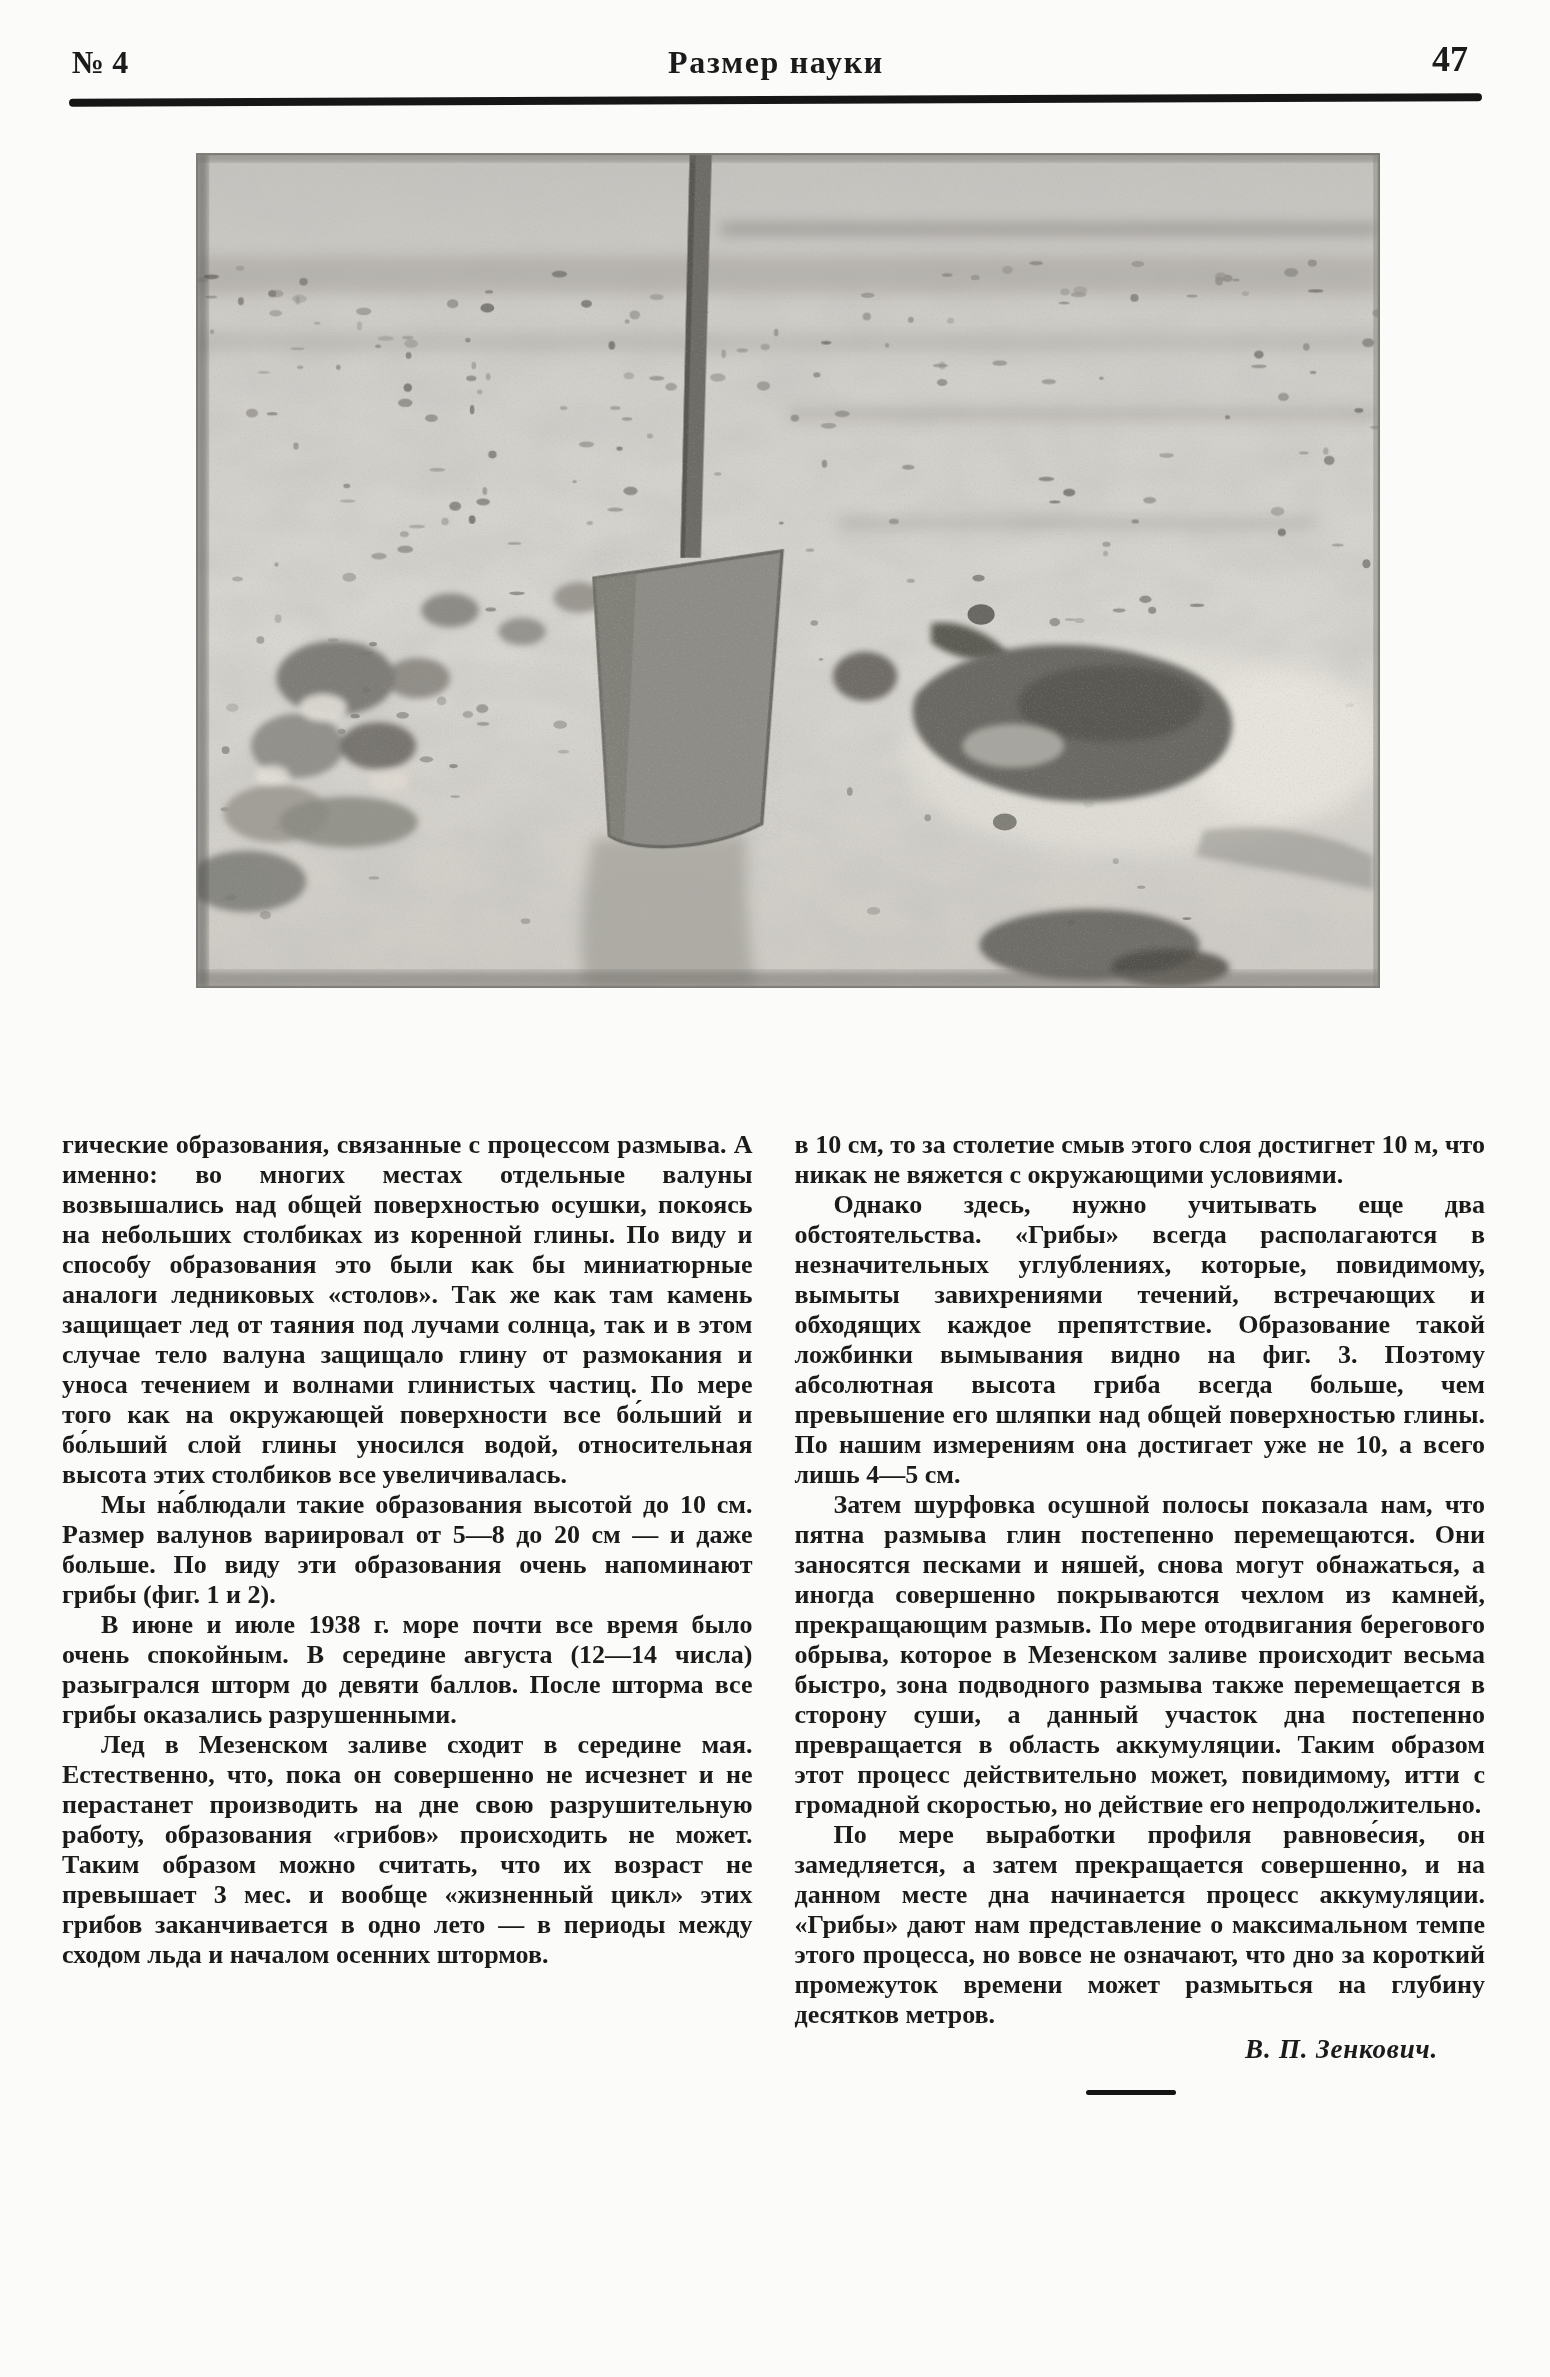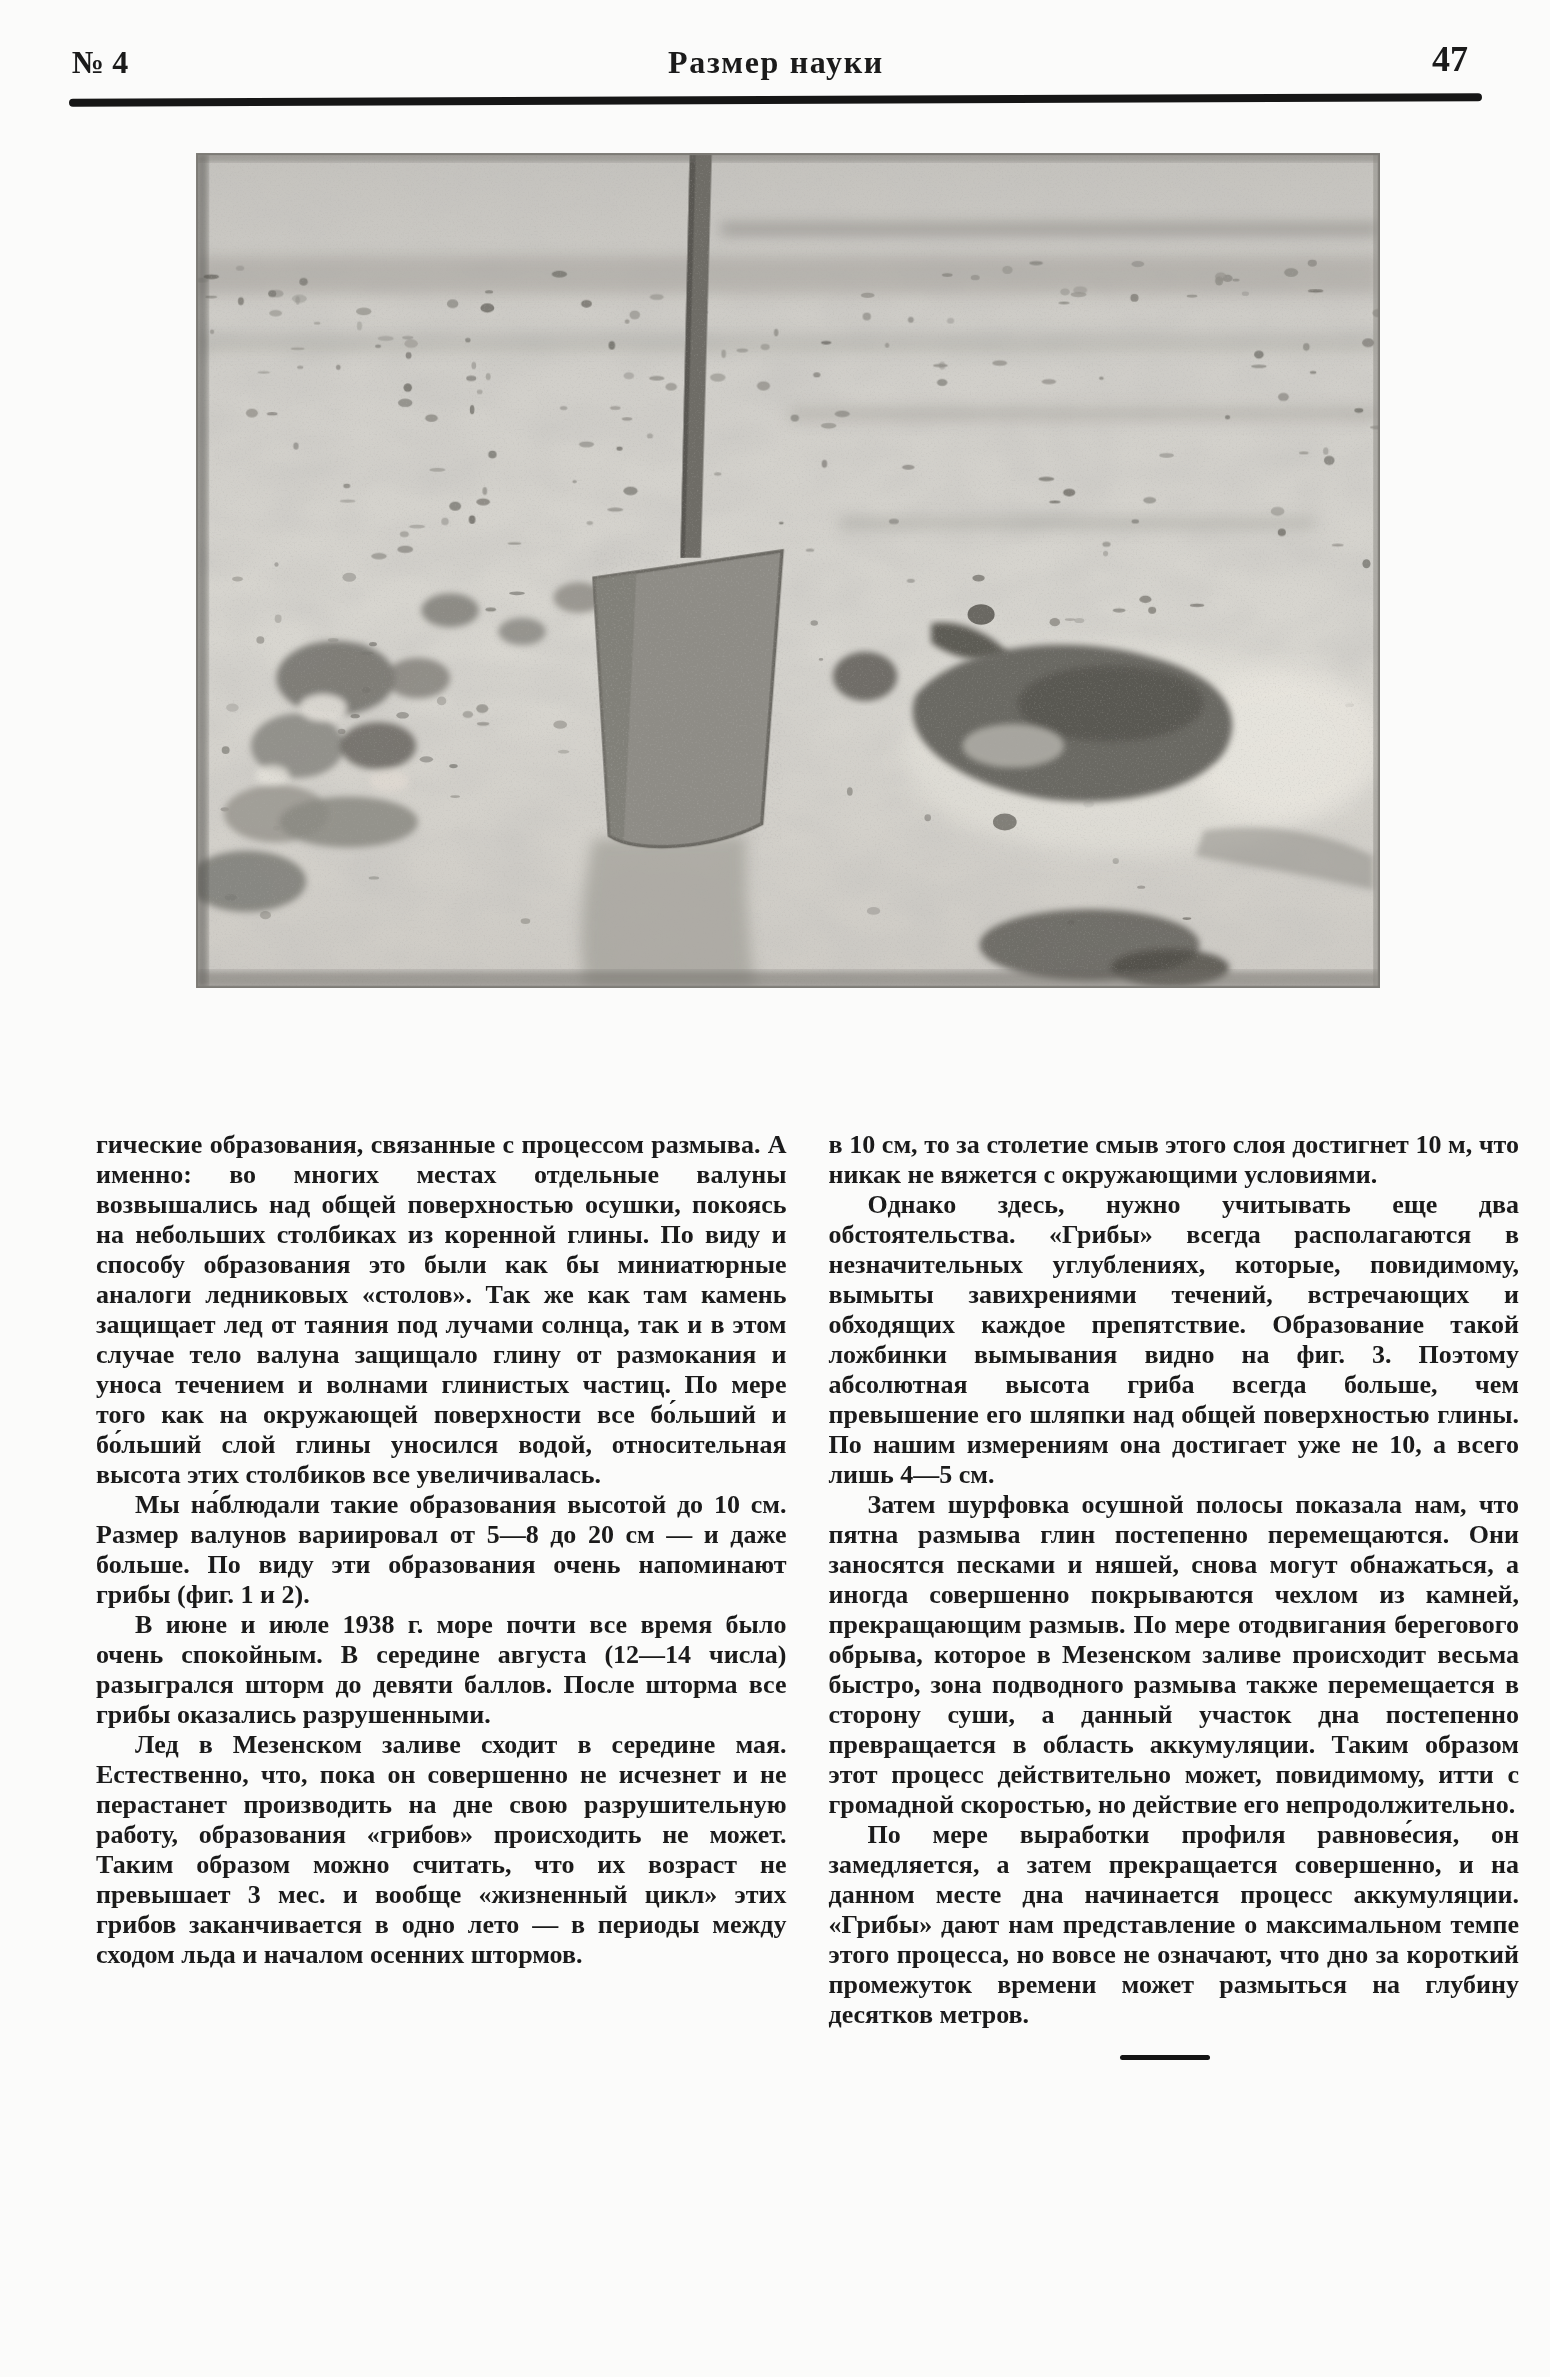--- a/index.html
+++ b/index.html
@@ -27,21 +27,21 @@
 
   
   .photo{position:absolute;left:196px;top:153px;width:1184px;height:835px;
          background:#d6d4cf;box-shadow:0 0 0 1.7px #8d8b85 inset;}
   .photo svg{display:block;width:100%;height:100%;}
 
   .caption{position:absolute;top:1022px;left:0;width:100%;text-align:center;
            font-size:26px;font-weight:bold;letter-spacing:0.4px;}
 
   
-  .columns{position:absolute;top:1130px;left:96px;width:1423px;display:flex;gap:42px;
+  .columns{position:absolute;top:1130px;left:62px;width:1423px;display:flex;gap:42px;
            font-size:26px;line-height:30px;font-weight:bold;text-align:justify;}
   .col{width:691px;}
   .col p{margin:0;}
   .col p.indent{text-indent:39px;}
 
   .signature{text-align:right;padding-right:47px;font-style:italic;margin-top:4.2px;
              font-size:27px;letter-spacing:0.8px;}
   .end-rule{width:90px;height:5.1px;background:#141414;margin:25.4px 0 0 291px;border-radius:2.5px;}
 </style>
 </head>
@@ -367,18 +367,19 @@
           <p class="indent">Лед в Мезенском заливе сходит в середине мая. Естественно, что, пока он совершенно не исчезнет и не перастанет производить на дне свою разрушительную работу, образования «грибов» происходить не может. Таким образом можно считать, что их возраст не превышает 3 мес. и вообще «жизненный цикл» этих грибов заканчивается в одно лето — в периоды между сходом льда и началом осенних штормов.</p>
         </div>
     </div>
     <div class="col">
       <div>
           <p class="">в 10 см, то за столетие смыв этого слоя достигнет 10 м, что никак не вяжется с окружающими условиями.</p>
           <p class="indent">Однако здесь, нужно учитывать еще два обстоятельства. «Грибы» всегда располагаются в незначительных углублениях, которые, повидимому, вымыты завихрениями течений, встречающих и обходящих каждое препятствие. Образование такой ложбинки вымывания видно на фиг. 3. Поэтому абсолютная высота гриба всегда больше, чем превышение его шляпки над общей поверхностью глины. По нашим измерениям она достигает уже не 10, а всего лишь 4—5 см.</p>
           <p class="indent">Затем шурфовка осушной полосы показала нам, что пятна размыва глин постепенно перемещаются. Они заносятся песками и няшей, снова могут обнажаться, а иногда совершенно покрываются чехлом из камней, прекращающим размыв. По мере отодвигания берегового обрыва, которое в Мезенском заливе происходит весьма быстро, зона подводного размыва также перемещается в сторону суши, а данный участок дна постепенно превращается в область аккумуляции. Таким образом этот процесс действительно может, повидимому, итти с громадной скоростью, но действие его непродолжительно.</p>
           <p class="indent">По мере выработки профиля равнове́сия, он замедляется, а затем прекращается совершенно, и на данном месте дна начинается процесс аккумуляции. «Грибы» дают нам представление о максимальном темпе этого процесса, но вовсе не означают, что дно за короткий промежуток времени может размыться на глубину десятков метров.</p>
         </div>
+      <div class="signature">В. П. Зенкович.</div>
       <div class="end-rule"></div>
     </div>
   </main>
 
 </div>
 
 
 </body></html>

